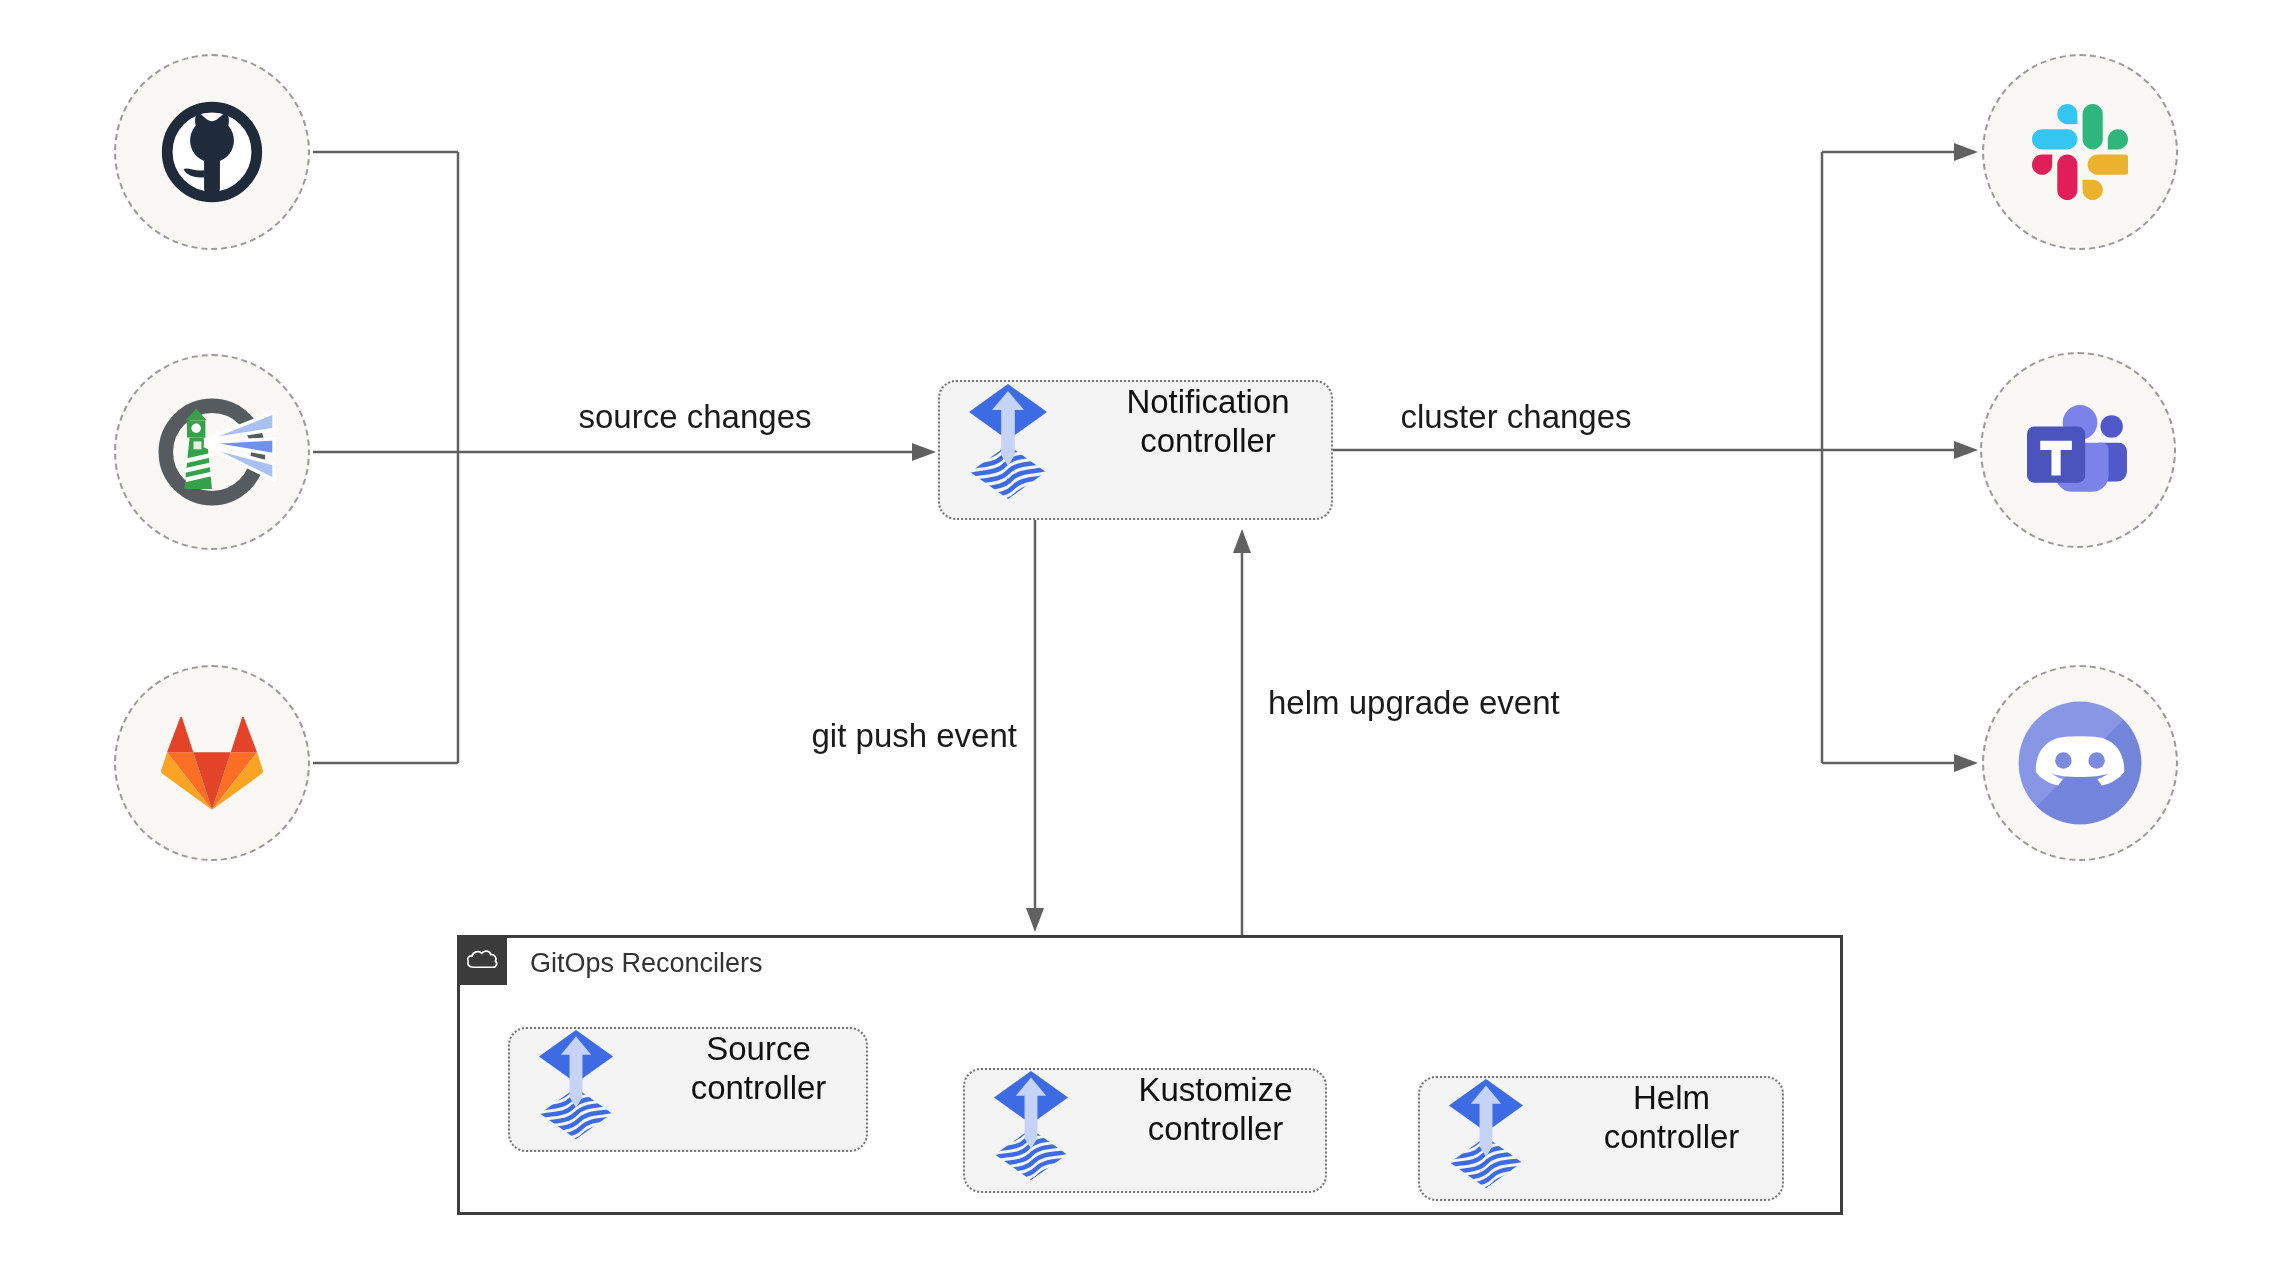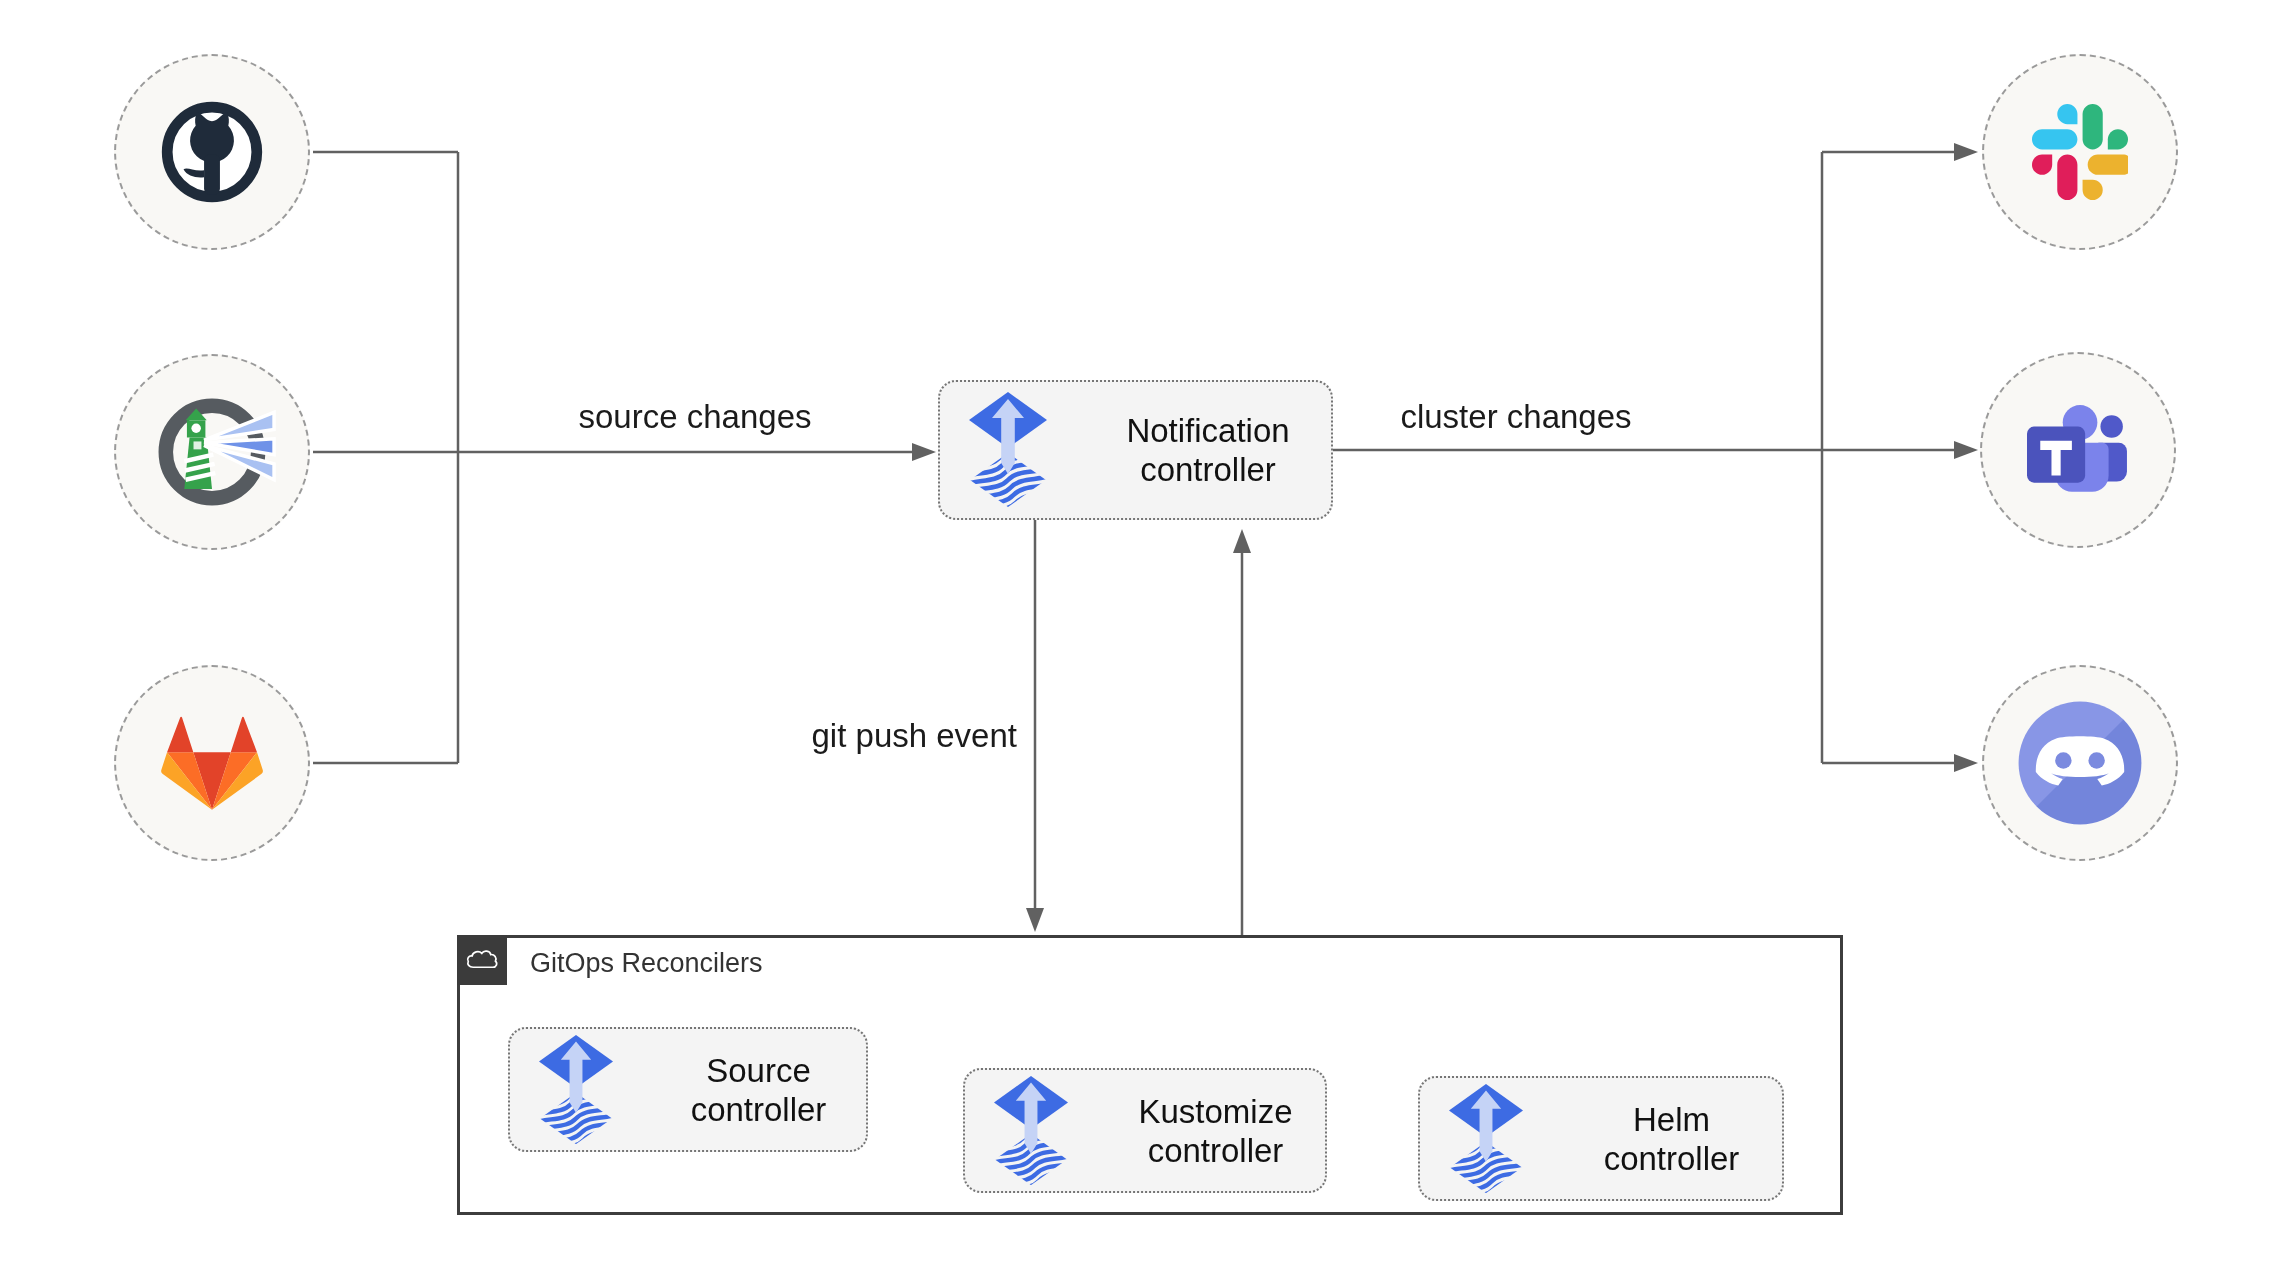--- a/index.html
+++ b/index.html
@@ -8,21 +8,21 @@
     font-family:"Liberation Sans",sans-serif;color:#1b1b1b;
   }
   .wires{position:absolute;left:0;top:0;width:2292px;height:1284px;z-index:1;}
   .node-circle{
     position:absolute;width:192px;height:192px;border-radius:50%;
     border:2px dashed #9a9a9a;background:#f9f8f5;z-index:2;
     display:flex;align-items:center;justify-content:center;
   }
   .ctrl-box{
     position:absolute;background:#f4f4f4;border:2px dotted #757575;border-radius:18px;
-    display:flex;align-items:center;z-index:3;box-sizing:border-box;gap:45px;
+    display:flex;align-items:flex-start;z-index:3;box-sizing:border-box;gap:45px;
   }
   .flux-wrap{margin-left:28px;flex:0 0 auto;display:flex;align-items:center;}
   .ctrl-label{flex:1;text-align:center;font-size:33px;line-height:39px;color:#111;padding-right:8px;}
   .edge-label{position:absolute;font-size:33px;color:#1b1b1b;z-index:2;white-space:nowrap;}
   .group-box{
     position:absolute;left:457px;top:935px;width:1386px;height:280px;
     border:3px solid #3d3d3d;background:#ffffff;z-index:2;box-sizing:border-box;
   }
   .group-corner{
     position:absolute;left:-3px;top:-3px;width:50px;height:50px;background:#3b3b3b;
@@ -204,20 +204,21 @@
     </span>
     <div class="ctrl-label">
       <div>Notification</div>
       <div>controller</div>
     </div>
   </div>
 
   <div class="edge-label" style="left:495px;top:398px;width:400px;text-align:center;">source changes</div>
   <div class="edge-label" style="left:1316px;top:398px;width:400px;text-align:center;">cluster changes</div>
   <div class="edge-label" style="left:717px;top:684px;width:300px;text-align:right;margin-top:33px;">git push event</div>
+  <div class="edge-label" style="left:1268px;top:684px;width:400px;text-align:left;">helm upgrade event</div>
 
   <div class="group-box">
     <div class="group-corner">
       <svg width="34" height="26">
           <use href="#cloud"></use>
         </svg>
     </div>
     <div class="group-title">GitOps Reconcilers</div>
   </div>
 

